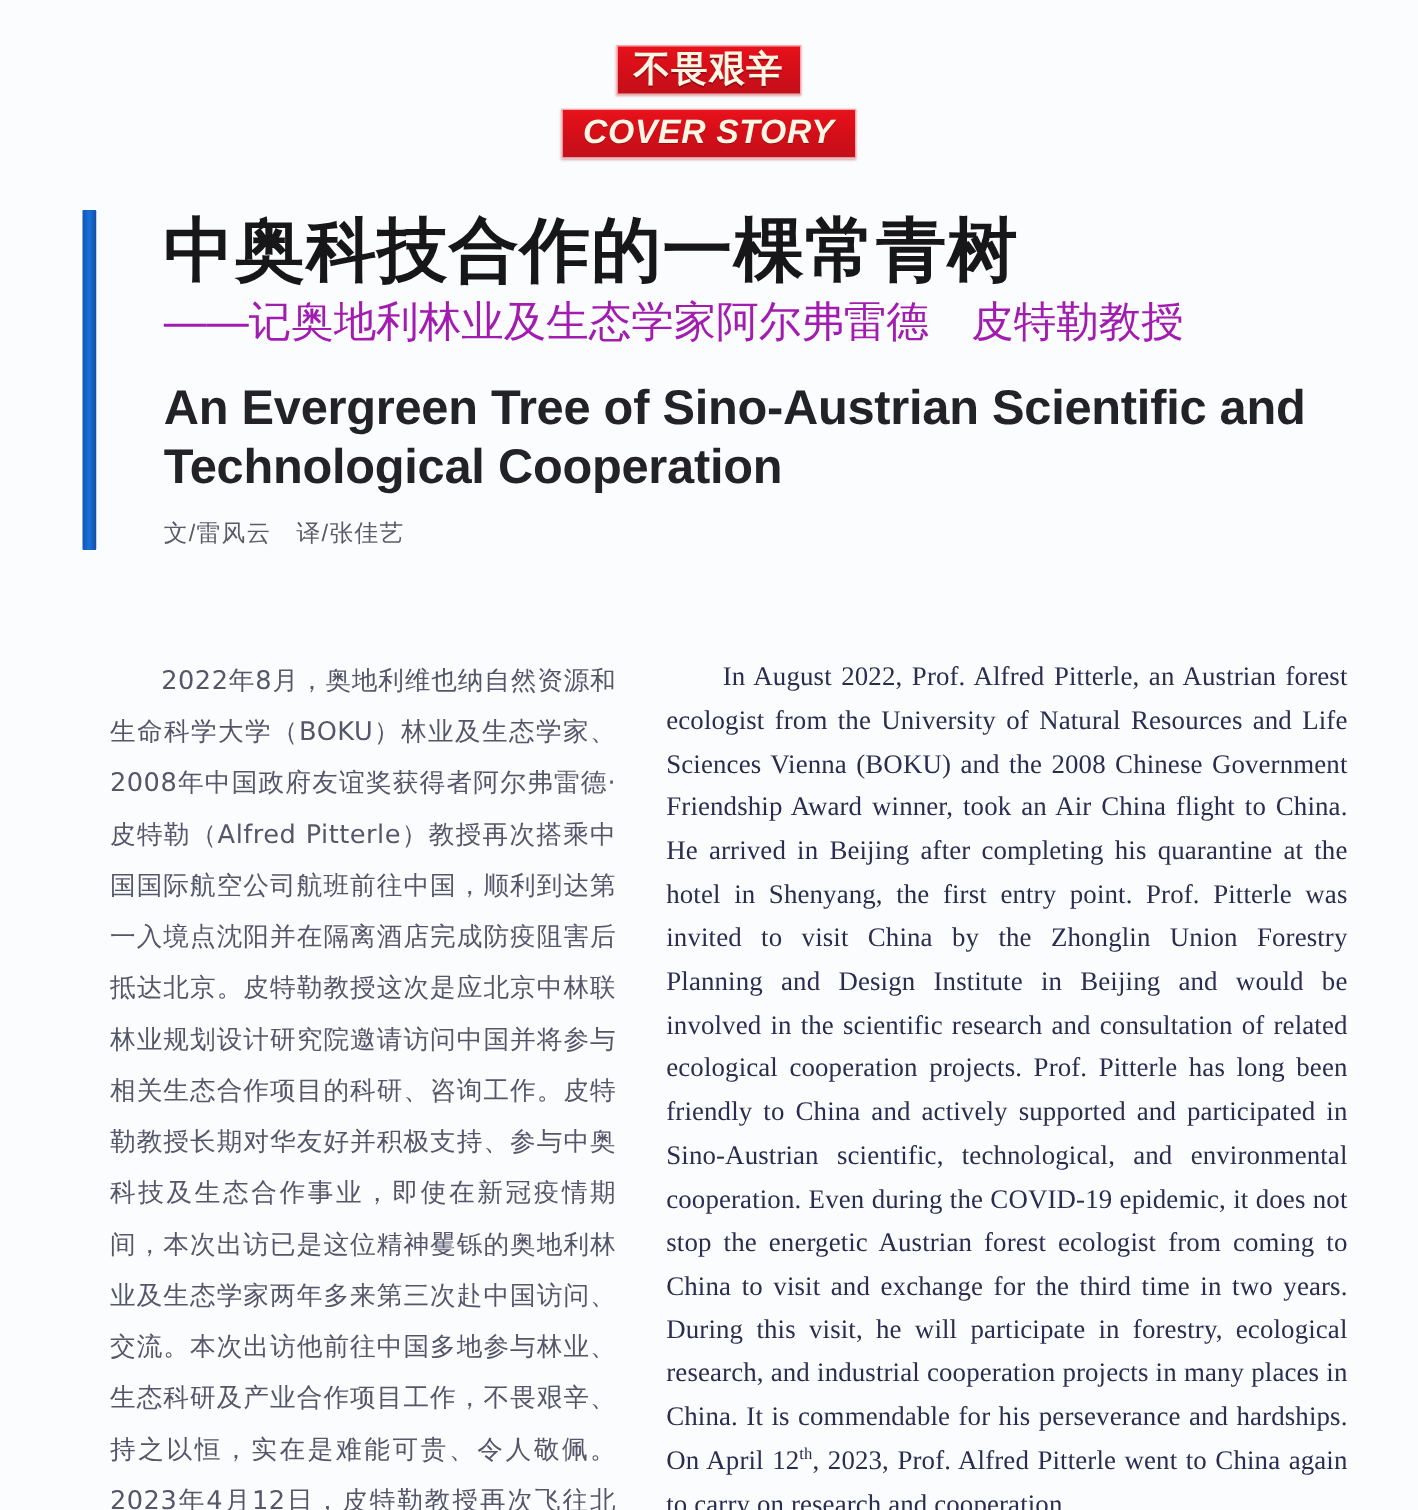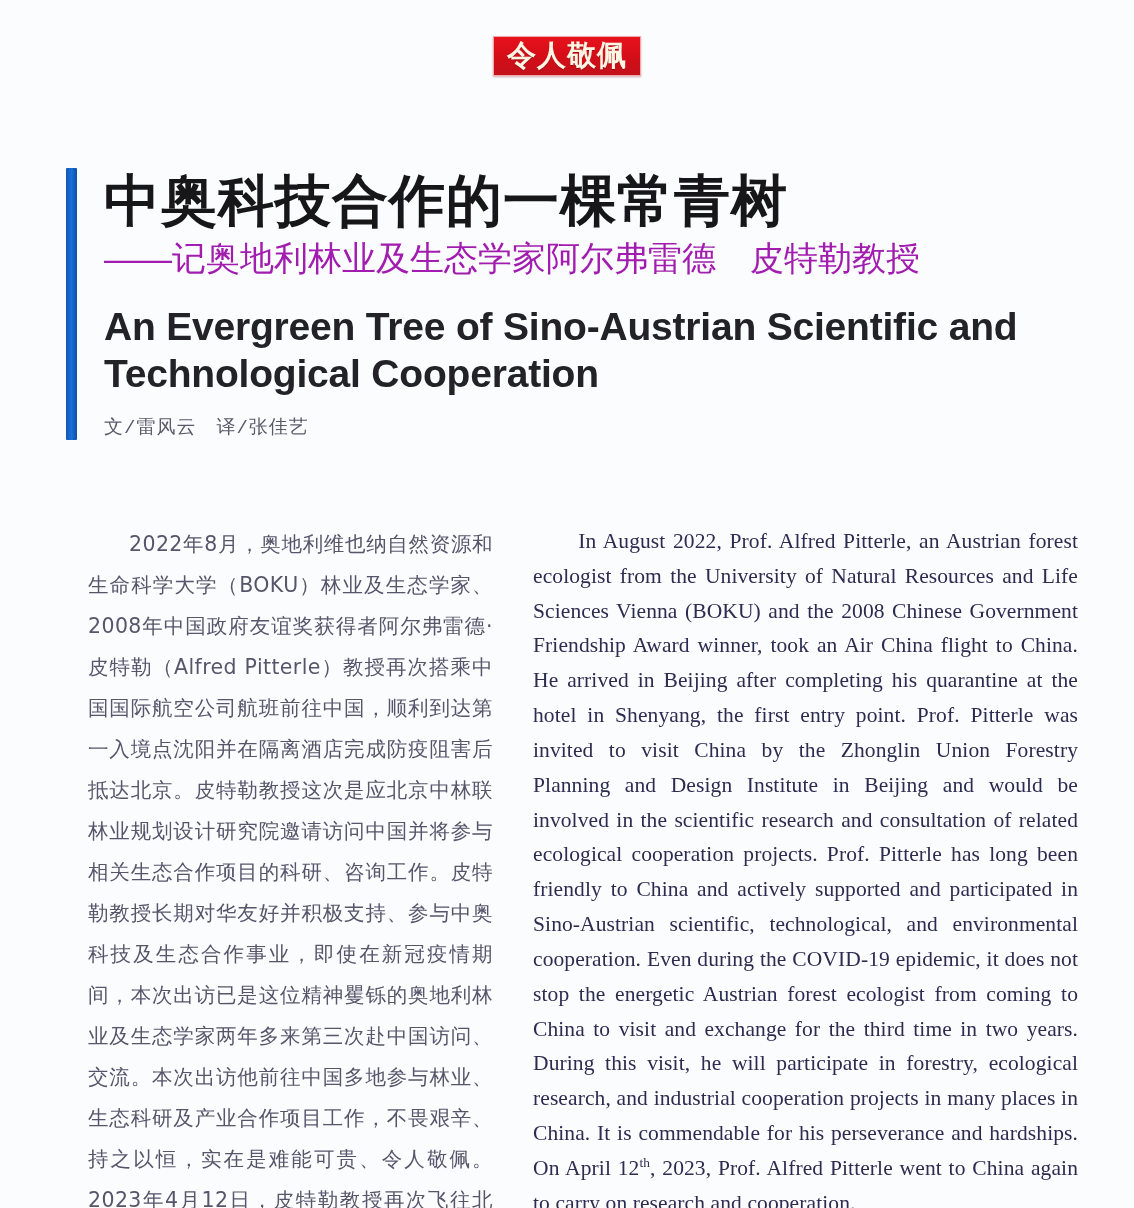--- a/index.html
+++ b/index.html
@@ -55,20 +55,21 @@
     text-shadow: 0 1px 0 rgba(130,12,18,0.7);
   }
 
   
   .title-block {
     position: absolute;
     left: 66px;
     top: 168px;
     width: 1020px;
     display: flex;
+    gap: 27px;
   }
   .accent-bar {
     width: 11px;
     min-width: 11px;
     background: linear-gradient(90deg, #0f57b5 0%, #1a6fd8 50%, #0d4ea5 100%);
     margin-right: 27px;
     border-radius: 1px;
     align-self: stretch;
   }
   .title-texts {
@@ -103,21 +104,21 @@
   }
   .subtitle-en {
     font-family: "Liberation Sans", sans-serif;
     font-size: 25px;
     line-height: 1.25;
     color: #26262a;
     margin: 6px 0 0 0;
     letter-spacing: -0.1px;
   }
   .byline {
-    font-family: Liberation Mono, monospace;
+    font-family: Liberation Sans, sans-serif;
     font-size: 19px;
     color: #5a5a68;
     margin: 16px 0 0 0;
     letter-spacing: 1px;
   }
 
   
   .columns {
     position: absolute;
     left: 88px;
@@ -155,21 +156,22 @@
   }
   .para-en sup {
     font-size: 0.62em;
     vertical-align: super;
   }
 </style>
 </head>
 <body>
 
 <div class="banner-stack">
-  <div class="banner banner-cn">令人敬佩</div>
+  <div class="banner banner-cn">不畏艰辛</div>
+  <div class="banner banner-en">COVER STORY</div>
 </div>
 
 <div class="title-block">
   <div class="accent-bar"></div>
   <div class="title-texts">
     <h1 class="title-cn">中奥科技合作的一棵常青树</h1>
     <div class="subtitle-cn">——记奥地利林业及生态学家阿尔弗雷德　皮特勒教授</div>
     <h2 class="title-en">An Evergreen Tree of Sino-Austrian Scientific and Technological Cooperation</h2>
     <div class="byline">文/雷风云　译/张佳艺</div>
   </div>

